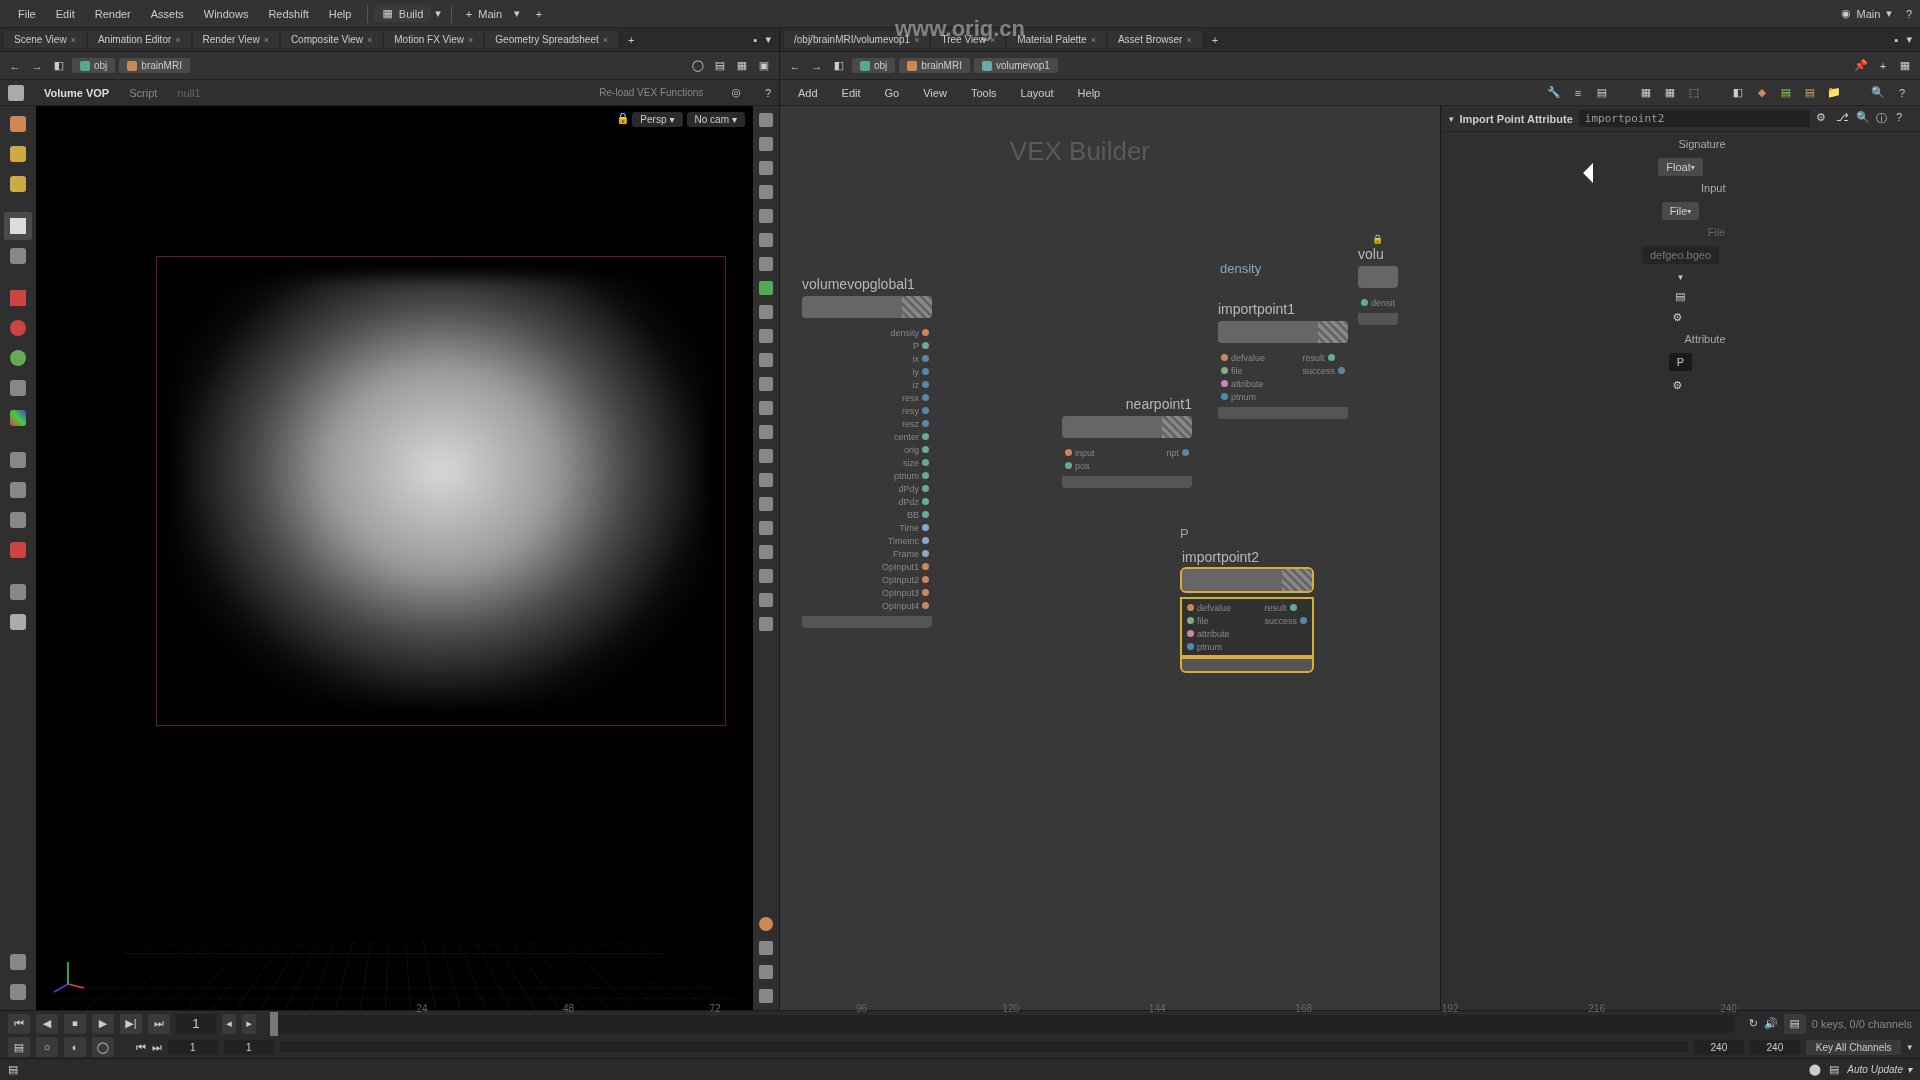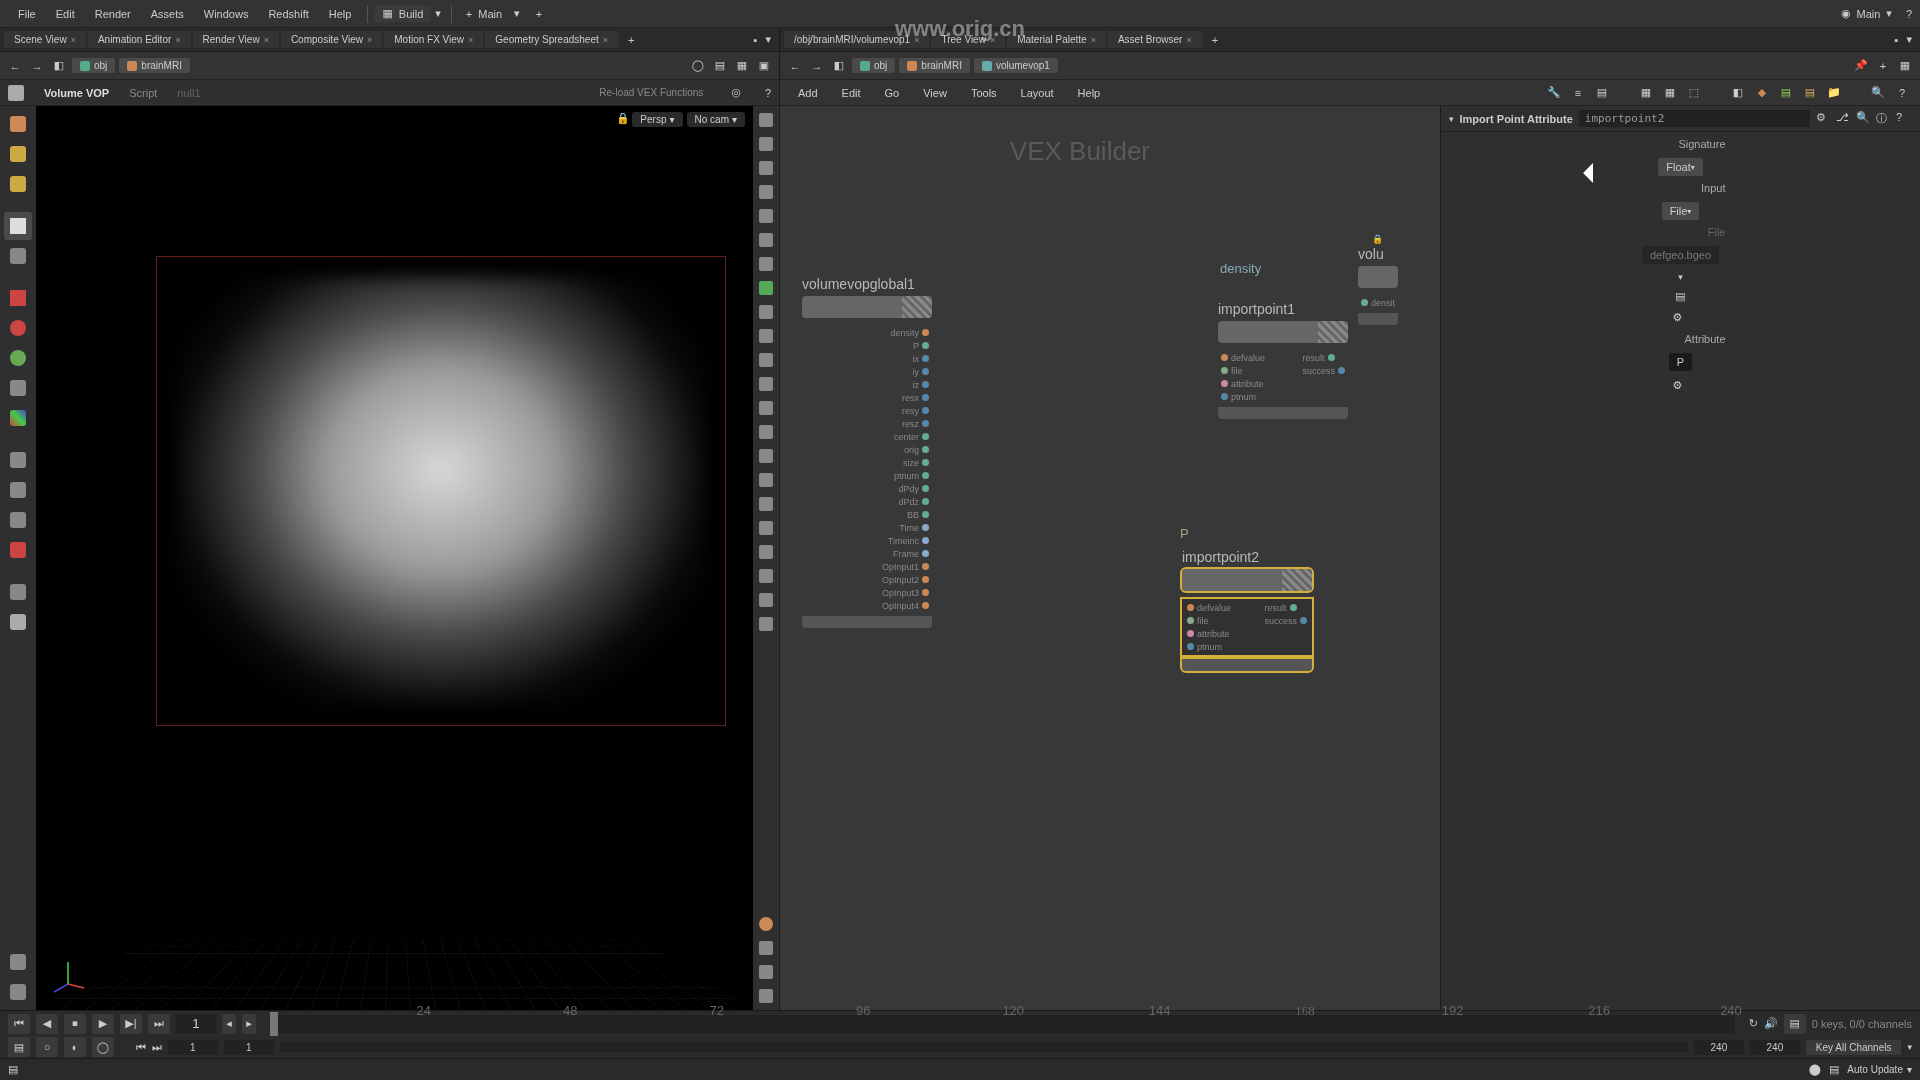--- a/index.html
+++ b/index.html
@@ -109,29 +109,29 @@
 
 .cursor-arrow { position: absolute; top: 34px; left: 145px; width: 14px; height: 14px; background: linear-gradient(135deg, #fff 0%, #fff 50%, transparent 50%); transform: rotate(-45deg); pointer-events: none; z-index: 100; }
 
 
 .timeline-area { height: 70px; background: #2a2a2a; border-top: 1px solid #1a1a1a; display: flex; flex-direction: column; }
 .timeline-row { height: 26px; display: flex; align-items: center; padding: 0 8px; gap: 6px; }
 .transport-btn { width: 22px; height: 20px; background: #3a3a3a; display: flex; align-items: center; justify-content: center; cursor: pointer; border-radius: 2px; }
 .frame-input { width: 40px; background: #222; padding: 2px 4px; text-align: center; border: none; color: #ccc; }
 .timeline-track { flex: 1; height: 18px; background: #222; position: relative; margin: 0 8px; }
 .timeline-marker { position: absolute; top: -3px; bottom: -3px; width: 8px; left: 0; background: #777; }
-.timeline-ticks { position: absolute; inset: 0; display: flex; font-size: 13px; color: #666; }
+.timeline-ticks { position: absolute; inset: 0; display: flex; font-size: 10px; color: #666; }
 .timeline-tick { position: absolute; top: -12px; }
 .keys-info { color: #888; margin-left: auto; }
 .range-row { height: 22px; display: flex; align-items: center; padding: 0 8px; gap: 6px; }
 .range-input { width: 50px; background: #222; padding: 2px 4px; text-align: center; border: none; color: #ccc; font-size: 10px; }
 .range-track { flex: 1; height: 10px; background: #222; }
 .key-all-btn { background: #3a3a3a; padding: 2px 10px; font-size: 10px; }
 .status-bar { height: 22px; display: flex; align-items: center; padding: 0 8px; gap: 8px; border-top: 1px solid #1a1a1a; }
-.auto-update { margin-left: auto; font-size: 10px; display: flex; align-items: center; gap: 4px; }
+.auto-update { margin-left: auto; font-size: 10px; display: flex; align-items: center; gap: 4px; font-style: italic; }
 .watermark-url { position: absolute; top: 16px; left: 50%; transform: translateX(-50%); color: rgba(255,255,255,0.4); font-size: 22px; font-weight: bold; pointer-events: none; }
 </style>
 </head>
 <body>
 
 <div class="menu-bar">
   <span class="menu-item">File</span>
   <span class="menu-item">Edit</span>
   <span class="menu-item">Render</span>
   <span class="menu-item">Assets</span>
@@ -573,20 +573,45 @@
                 <span class="port-dot" style="background:#c85;"></span>
               </div>
             <div class="port-row">
                 <span class="port-label right">OpInput4</span>
                 <span class="port-dot" style="background:#c85;"></span>
               </div>
           </div>
           <div class="node-footer"></div>
         </div>
 
+        <div class="node" style="top:290px; left:282px;">
+          <div class="node-label" style="text-align:right;">nearpoint1</div>
+          <div class="node-body" style="width:130px;">
+              <div class="stripe"></div>
+            </div>
+          <div class="node-ports" style="display:flex; justify-content:space-between; width:130px;">
+            <div>
+              <div class="port-row">
+                  <span class="port-dot" style="background:#c85;"></span>
+                  <span class="port-label">input</span>
+                </div>
+              <div class="port-row">
+                  <span class="port-dot" style="background:#6a9;"></span>
+                  <span class="port-label">pos</span>
+                </div>
+            </div>
+            <div>
+              <div class="port-row">
+                  <span class="port-label">npt</span>
+                  <span class="port-dot" style="background:#58a;"></span>
+                </div>
+            </div>
+          </div>
+          <div class="node-footer" style="width:130px;"></div>
+        </div>
 
         <div class="node" style="top:195px; left:438px;">
           <div class="node-label">importpoint1</div>
           <div class="node-body" style="width:130px;">
               <div class="stripe"></div>
             </div>
           <div class="node-ports" style="display:flex; justify-content:space-between; width:130px;">
             <div>
               <div class="port-row">
                   <span class="port-dot" style="background:#c85;"></span>
@@ -735,21 +760,21 @@
     <span class="transport-btn" style="width:14px;">▸</span>
     <div class="timeline-track">
       <div class="timeline-marker"></div>
       <div class="timeline-ticks">
         <span class="timeline-tick" style="left:10%;">24</span>
         <span class="timeline-tick" style="left:20%;">48</span>
         <span class="timeline-tick" style="left:30%;">72</span>
         <span class="timeline-tick" style="left:40%;">96</span>
         <span class="timeline-tick" style="left:50%;">120</span>
         <span class="timeline-tick" style="left:60%;">144</span>
-        <span class="timeline-tick" style="left:70%;font-family:Liberation Serif, serif;">168</span>
+        <span class="timeline-tick" style="left:70%;">168</span>
         <span class="timeline-tick" style="left:80%;">192</span>
         <span class="timeline-tick" style="left:90%;">216</span>
         <span class="timeline-tick" style="left:99%;">240</span>
       </div>
     </div>
     <span>↻</span>
     <span>🔊</span>
     <span class="transport-btn">▤</span>
     <span class="keys-info">0 keys, 0/0 channels</span>
   </div>

